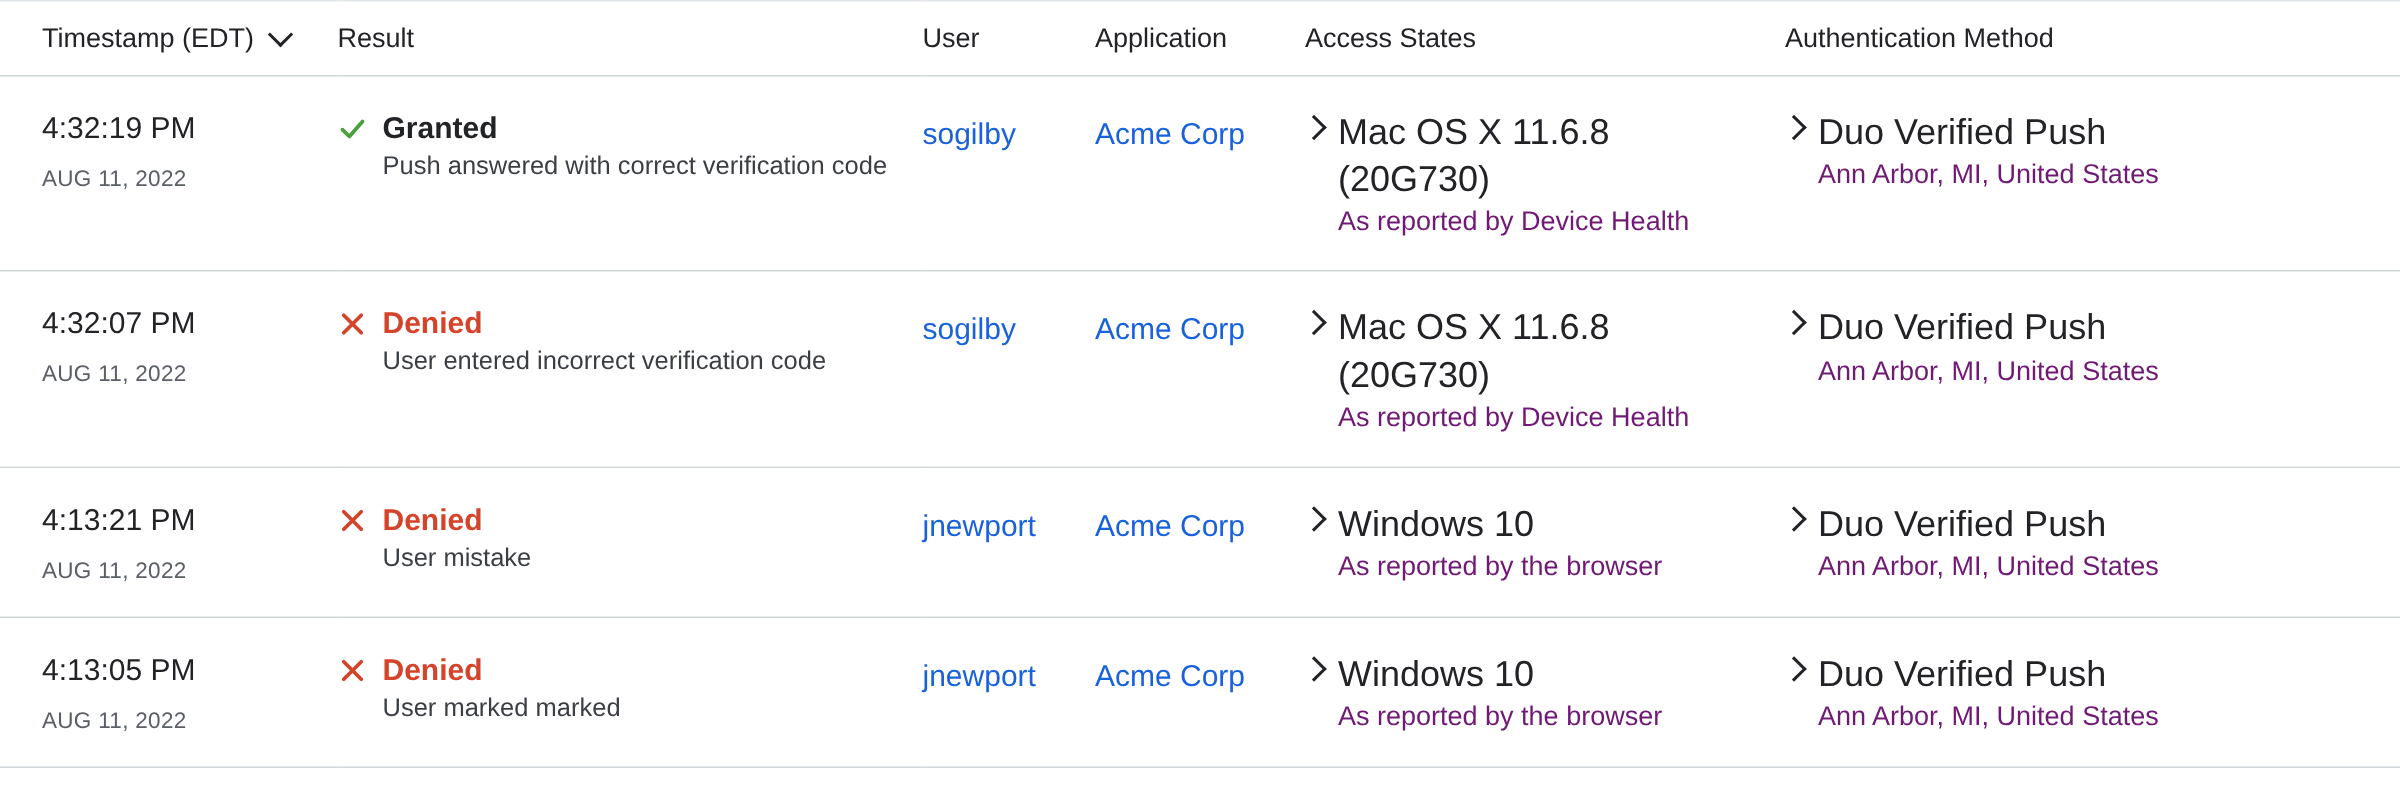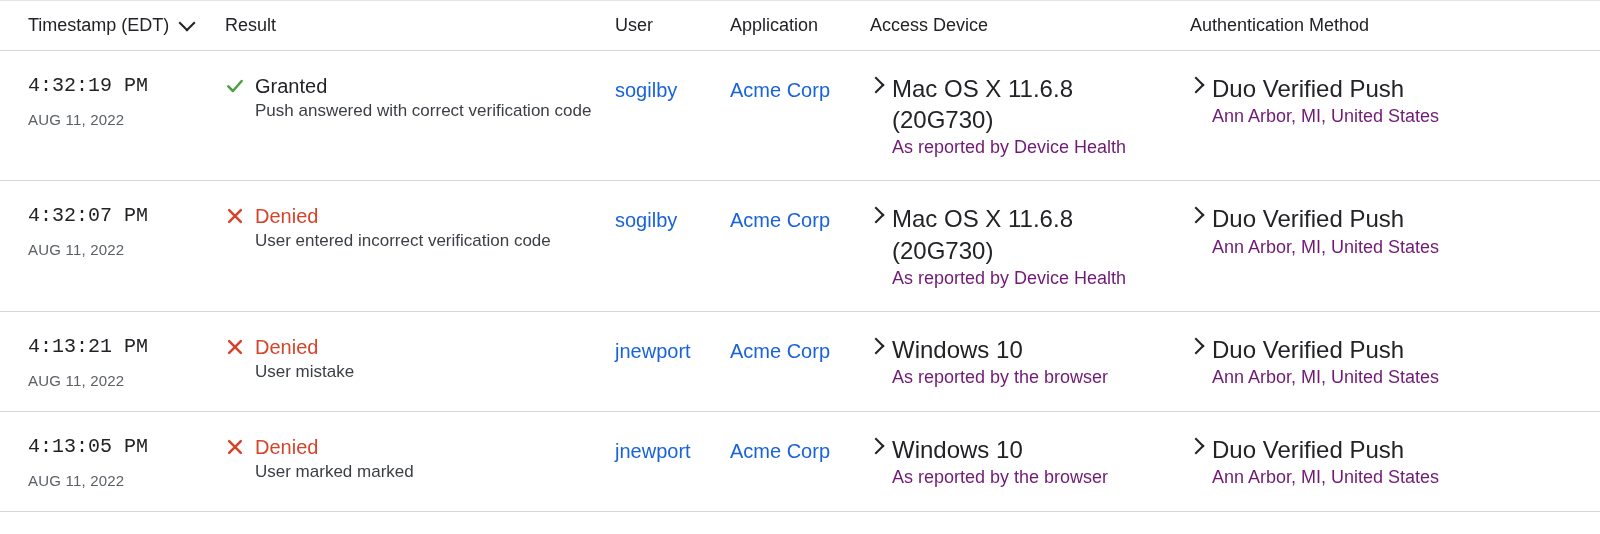--- a/index.html
+++ b/index.html
@@ -33,37 +33,36 @@
     .sort-hdr {
       display: inline-flex;
       align-items: center;
       gap: 12px;
       cursor: pointer;
     }
     .time {
       font-size: 20px;
       color: #222326;
       line-height: 1.3;
-      font-family: Liberation Mono, monospace;
     }
     .date {
       font-size: 15px;
       color: #5b6067;
       letter-spacing: 0.2px;
       text-transform: uppercase;
       margin-top: 12px;
     }
     .result-line {
       display: flex;
       align-items: center;
       gap: 10px;
     }
     .result-label {
       font-size: 20px;
-      font-weight: 400;
+      font-weight: 700;
       line-height: 1.3;
     }
     .result-label.granted { color: #222326; }
     .result-label.denied  { color: #d5442a; }
     .result-detail {
       font-size: 17px;
       color: #3b3f44;
       margin-top: 2px;
       margin-left: 30px;
     }
@@ -137,21 +136,21 @@
     <tr>
       <th>
         <span class="sort-hdr">
           <span>Timestamp (EDT)</span>
           <span class="chev-down"></span>
         </span>
       </th>
       <th>Result</th>
       <th>User</th>
       <th>Application</th>
-      <th>Access Device</th>
+      <th>Access States</th>
       <th>Authentication Method</th>
     </tr>
   </thead>
   <tbody id="log-body">
   <tr>
     <td>
       <div class="time">4:32:19 PM</div>
       <div class="date">AUG 11, 2022</div>
     </td>
     <td>

